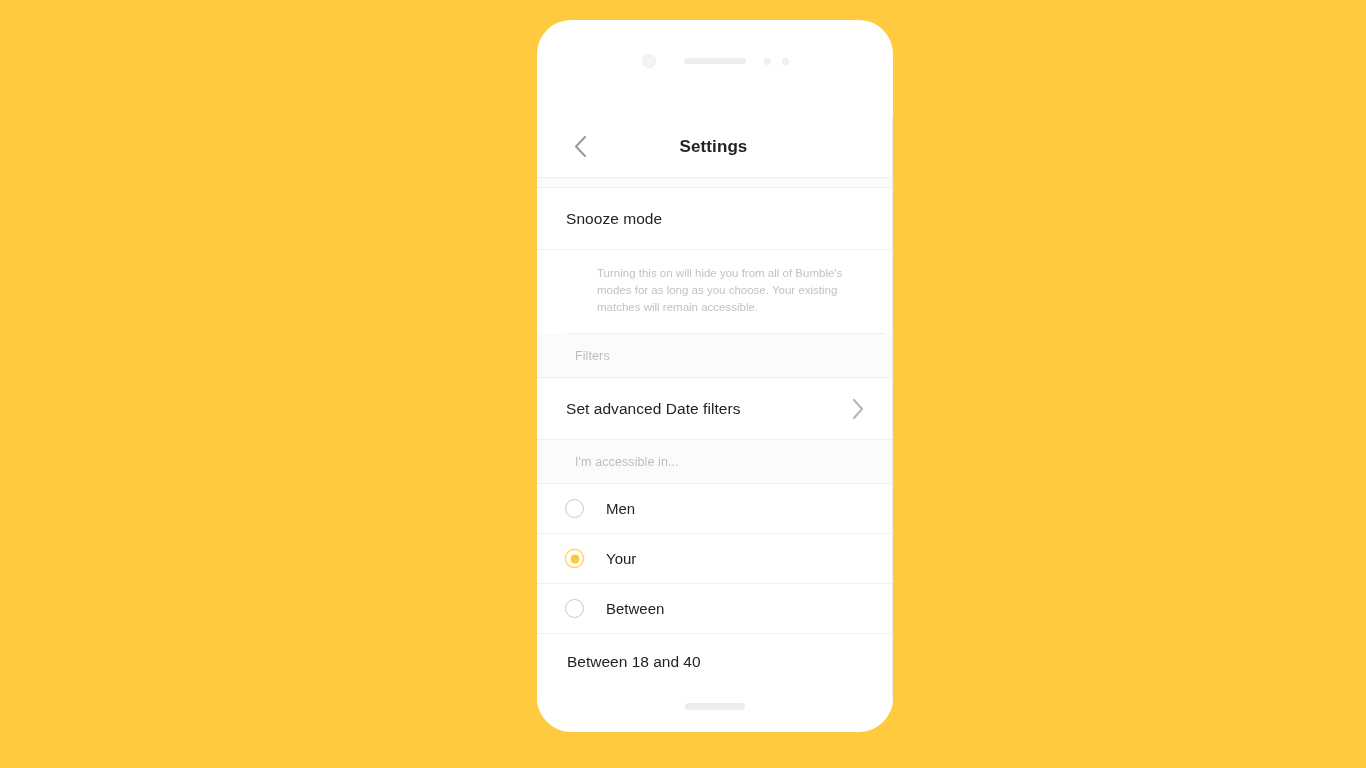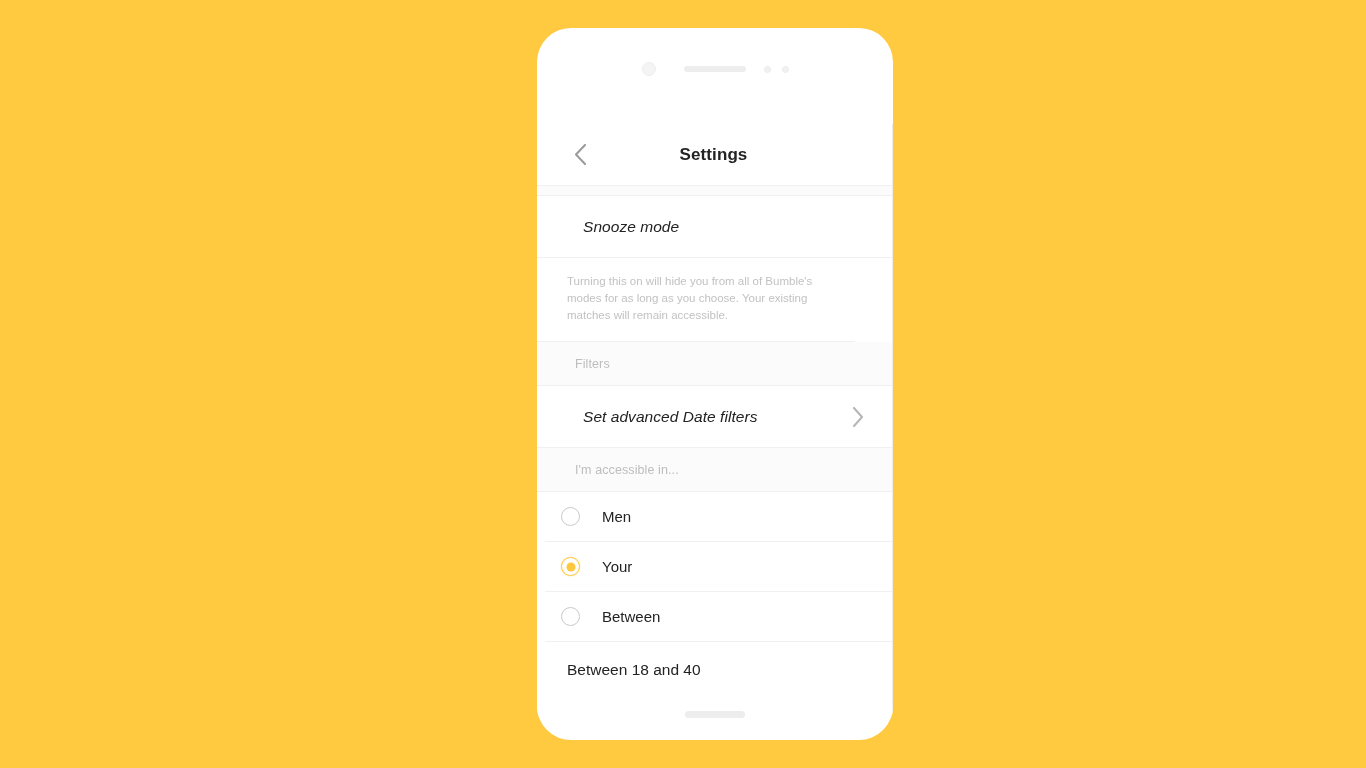--- a/index.html
+++ b/index.html
@@ -19,21 +19,21 @@
   #stage {
     position: relative;
     width: 1366px;
     height: 768px;
   }
 
   
   .phone {
     position: absolute;
     left: 537px;
-    top: 28px;
+    top: 20px;
     width: 356px;
     height: 712px;
     background: #ffffff;
     border-radius: 34px;
     overflow: hidden;
   }
 
   
   .phone-top {
     position: absolute;
@@ -136,28 +136,27 @@
     overflow: hidden;
   }
 
   .gap-row {
     height: 10px;
     background: #fbfbfb;
     border-bottom: 1px solid #f0f0f0;
   }
 
   .row {
-    padding: 0 46px;
+    padding: 0 29px;
     height: 62px;
     display: flex;
     align-items: center;
     background: #ffffff;
     border-bottom: 1px solid #f0f0f0;
     position: relative;
-    font-style: italic;
   }
 
   .row-label {
     font-size: 15.5px;
     color: #232323;
     letter-spacing: 0.05px;
   }
 
   .chevron-right {
     position: absolute;
@@ -170,45 +169,45 @@
 
   
   .desc {
     padding: 15px 30px 17px 30px;
     background: #ffffff;
     border-bottom: 1px solid #f0f0f0;
     font-size: 11.5px;
     line-height: 17px;
     color: #c2c2c2;
     max-width: 318px;
+    margin-left: 30px;
   }
 
   
   .section-head {
     height: 44px;
     padding: 0 38px;
     display: flex;
     align-items: center;
     background: #fbfbfb;
     border-bottom: 1px solid #f0f0f0;
     font-size: 12.5px;
     color: #bdbdbd;
     letter-spacing: 0.1px;
   }
 
   
   .radio-row {
     height: 50px;
-    padding: 0 16px;
+    padding: 0 28px;
     display: flex;
     align-items: center;
     background: #ffffff;
     border-bottom: 1px solid #f0f0f0;
     cursor: pointer;
-    margin-left: 8px;
   }
 
   .radio {
     width: 19px;
     height: 19px;
     border-radius: 50%;
     border: 1.6px solid #c9c9c9;
     background: #ffffff;
     flex: 0 0 auto;
     position: relative;

